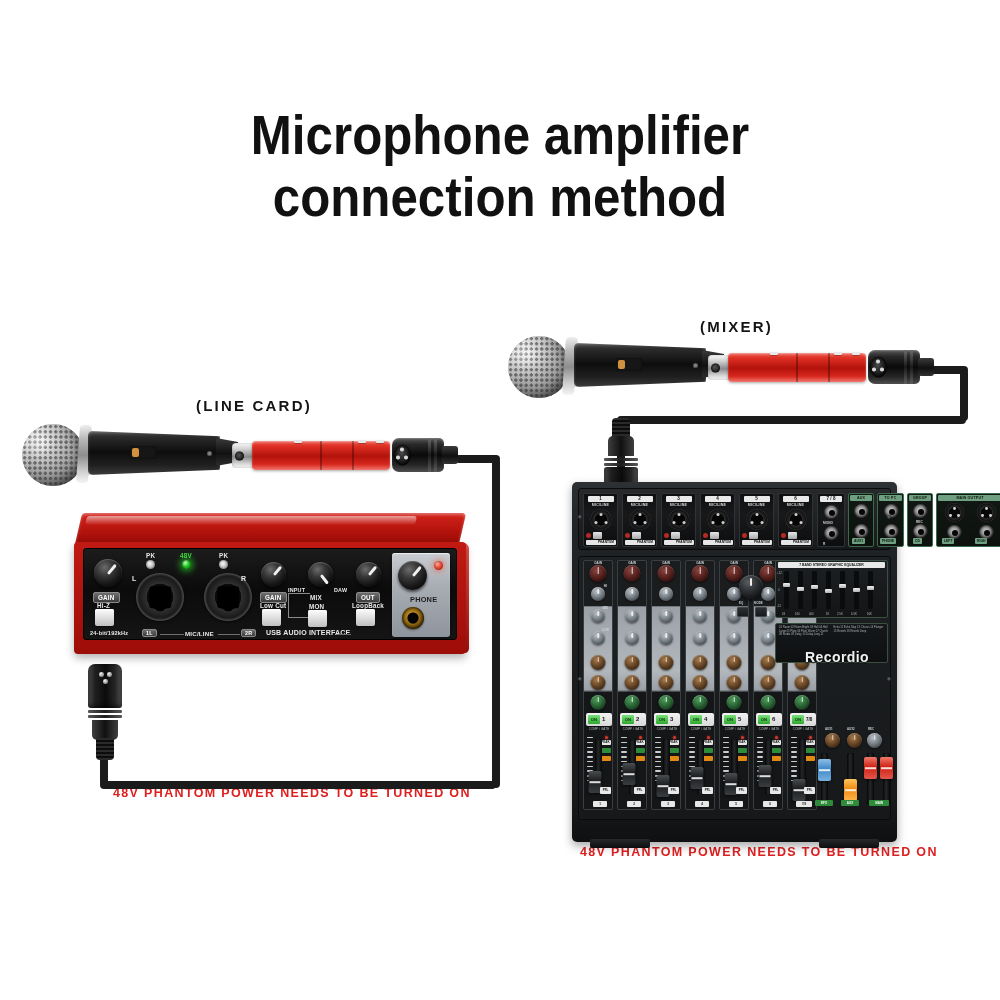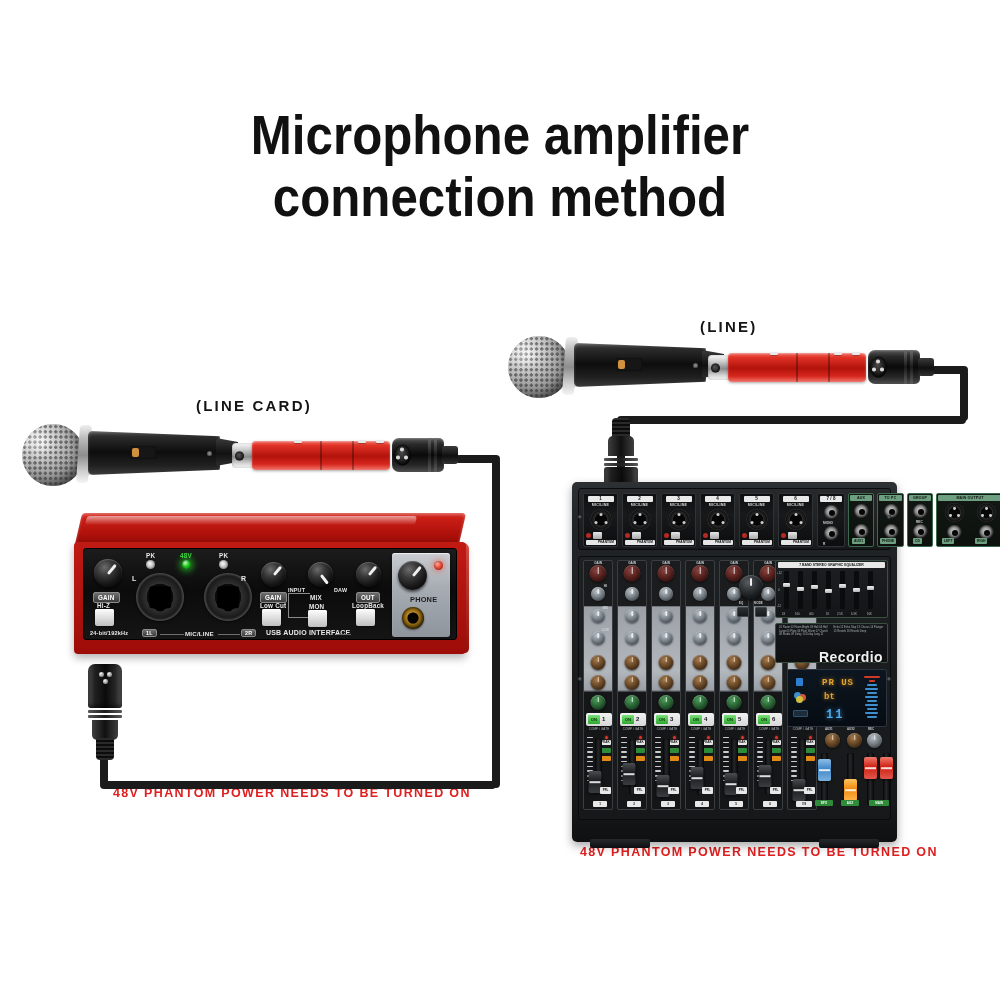--- a/index.html
+++ b/index.html
@@ -410,21 +410,21 @@
   }
   .mx-eqtitle{ position:absolute; left:2px; top:1px; right:2px; height:6px;
                background:#e8e8e8; border-radius:1px; color:#111;
                font-size:3.4px; font-weight:bold; text-align:center; line-height:6px; }
   .mx-eqslot{ position:absolute; width:5px; background:#0a0b0c; border-radius:1px; }
   .mx-eqslot u{ position:absolute; left:-1px; width:7px; height:4px; border-radius:1px;
                 background:linear-gradient(180deg,#f0f0f0,#b5b5b5); display:block; }
   .mx-eqfreq{ position:absolute; color:#b7bbbe; font-size:2.8px; white-space:nowrap; }
 
   .mx-brand{
-    position:absolute; left:224px; top:92px; width:96px;
+    position:absolute; left:210px; top:92px; width:96px;
     color:#f0f0f0; font-size:14px; font-weight:bold; text-align:center;
     letter-spacing:.4px; font-family:"Liberation Sans",sans-serif;
     text-shadow:0 1px 2px rgba(0,0,0,.8);
   }
   .mx-lcd{
     position:absolute; left:208px; top:112px; width:100px; height:58px;
     background:linear-gradient(180deg,#0d1620,#060c12);
     border:1px solid #2b3440; border-radius:2px; overflow:hidden;
   }
   .lcd-txt1{ position:absolute; left:34px; top:8px; color:#e8a32a;
@@ -475,21 +475,21 @@
 <body>
 
 <div class="stage">
 
   <div class="title">
     <span>Microphone amplifier</span>
     <span class="l2">connection method</span>
   </div>
 
   <div class="caption" id="cap-soundcard">(LINE CARD)</div>
-  <div class="caption" id="cap-mixer">(LINE)</div>
+  <div class="caption" id="cap-mixer">(MIXER)</div>
 
   <div class="warn" id="warn-left">48V PHANTOM POWER NEEDS TO BE TURNED ON</div>
   <div class="warn" id="warn-right">48V PHANTOM POWER NEEDS TO BE TURNED ON</div>
 
   <div class="cable cable-round" style="left:455px; top:455px; width:45px; height:8px;"></div>
   <div class="cable cable-round" style="left:492px; top:458px; width:8px; height:330px;"></div>
   <div class="cable cable-round" style="left:100px; top:781px; width:396px; height:8px;"></div>
   <div class="cable cable-round" style="left:100px; top:750px; width:8px; height:36px;"></div>
 
   <div class="cable cable-round" style="left:930px; top:366px; width:38px; height:8px;"></div>
@@ -1097,45 +1097,20 @@
         <div class="mx-eqfreq" style="left:91px; bottom:1px;">16K</div>
         <div class="mx-eqfreq" style="left:1px; top:10px;">+12</div>
         <div class="mx-eqfreq" style="left:2px; top:27px;">0</div>
         <div class="mx-eqfreq" style="left:1px; top:43px;">-12</div>
       </div>
 
       <div class="mx-efxlist">01 Room  02 Room Bright  03 Hall  04 Hall Large  05 Plate  06 Plate Warm  07 Church  08 Studio  09 Delay  10 Delay Long  11 Echo  12 Echo Slap  13 Chorus  14 Flanger  15 Reverb  16 Reverb Deep</div>
 
       <div class="mx-brand">Recordio</div>
 
-      <div class="mx-lcd">
-        <div class="lcd-bt"></div>
-        <div class="lcd-disc">
-          <i style="left:0;top:0;background:#3e8fd0;"></i>
-          <i style="left:5px;top:2px;background:#d05a3e;"></i>
-          <i style="left:2px;top:4px;background:#d0c03e;"></i>
-        </div>
-        <div class="lcd-icon" style="top:40px;"></div>
-        <div class="lcd-txt1">PR US</div>
-        <div class="lcd-txt2">bt</div>
-        <div class="lcd-txt3">11</div>
-        <div class="lcd-bar" style="top:6px;">
-          <i style="background:#d03a2a;width:16px;"></i>
-          <i style="background:#d03a2a;width:6px;margin-left:5px;"></i>
-          <i style="background:#3e8fd0;width:10px;margin-left:3px;"></i>
-          <i style="background:#3e8fd0;width:13px;margin-left:1px;"></i>
-          <i style="background:#3e8fd0;width:10px;margin-left:3px;"></i>
-          <i style="background:#3e8fd0;width:13px;margin-left:1px;"></i>
-          <i style="background:#3e8fd0;width:10px;margin-left:3px;"></i>
-          <i style="background:#3e8fd0;width:13px;margin-left:1px;"></i>
-          <i style="background:#3e8fd0;width:10px;margin-left:3px;"></i>
-          <i style="background:#3e8fd0;width:13px;margin-left:1px;"></i>
-          <i style="background:#3e8fd0;width:10px;margin-left:3px;"></i>
-        </div>
-      </div>
 
       <div class="mx-auxk" style="left:246px; top:176px; transform:none;"></div>
       <div class="mx-sidelbl" style="left:246px; top:170px;">AUX1</div>
       <div class="mx-auxk" style="left:268px; top:176px; transform:none;"></div>
       <div class="mx-sidelbl" style="left:268px; top:170px;">AUX2</div>
 
       <div class="mx-eqk" style="left:288px; top:176px; transform:none; width:15px; height:15px;"></div>
       <div class="mx-sidelbl" style="left:289px; top:170px;">REC</div>
 
       <div class="mx-fader" style="left:242px; top:196px; height:52px;"></div>

